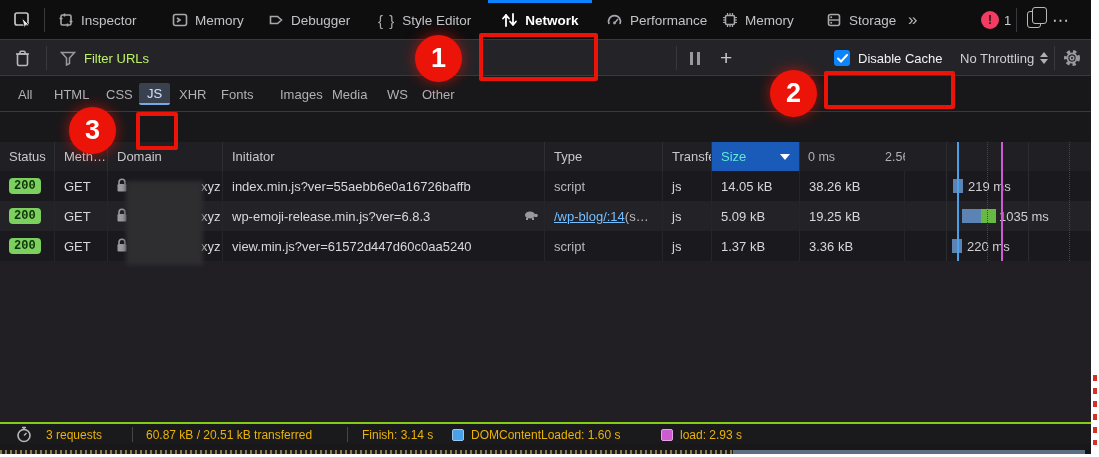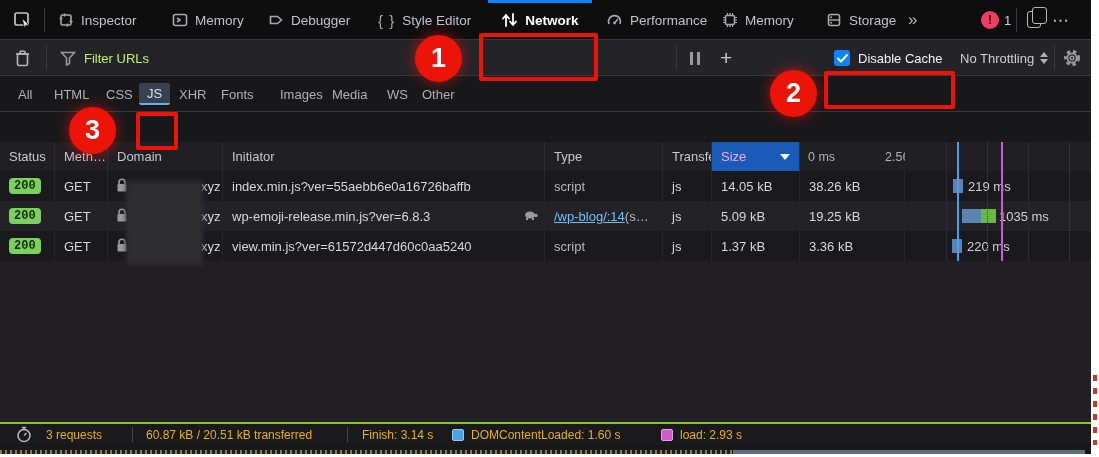--- a/index.html
+++ b/index.html
@@ -52,21 +52,21 @@
   
   .filterbar { position:relative; height:36px; background:#18181a; border-bottom:1px solid #38383d; }
   .fitem { position:absolute; top:0; height:36px; display:flex; align-items:center; color:#b1b1b3; font-size:13px; }
   .fitem.active { top:7px; height:22px; background:#39404e; border-radius:2px; padding:0 8px; color:#d3e3ff; border-bottom:2px solid #76a9e8; }
 
   
   .table { position:relative;margin-top:30px; }
   .grid-row { display:grid; grid-template-columns:55px 53px 115px 322px 118px 49px 88px 105px 186px; }
   .thead { height:29px; background:#202024; }
   .thead .cell { position:relative; display:flex; align-items:center; padding-left:9px; color:#c8c8cc; font-size:13px; border-right:1px solid #2e2e33; overflow:hidden; white-space:nowrap; }
-  .thead .size-col { background:#1a5ab8; color:#f9a8d4; }
+  .thead .size-col { background:#1a5ab8; color:#5eead4; }
   .sort-arrow { position:absolute; right:9px; top:12px; width:0; height:0; border-left:5px solid transparent; border-right:5px solid transparent; border-top:6px solid #fff; }
   .tl-head { position:relative; border-right:none !important; padding-left:0 !important; }
   .tick-label { position:absolute; top:0; height:29px; display:flex; align-items:center; color:#b1b1b3; font-size:12.5px; white-space:nowrap; }
 
   .trow { height:30px; font-size:13px; color:#d7d7db; }
   .trow.odd { background:#1a191d; }
   .trow.even { background:#232227; }
   .trow .cell { position:relative; display:flex; align-items:center; padding-left:9px; border-right:1px solid #26262a; overflow:hidden; white-space:nowrap; }
   .trow .tl-cell { border-right:none; padding-left:0; }
   .pill { min-width:30px; padding:1px 5px; background:#7bd05e; color:#11330a; font-size:12px; font-weight:bold; text-align:center; border-radius:4px; font-family:"Liberation Mono", monospace; }

